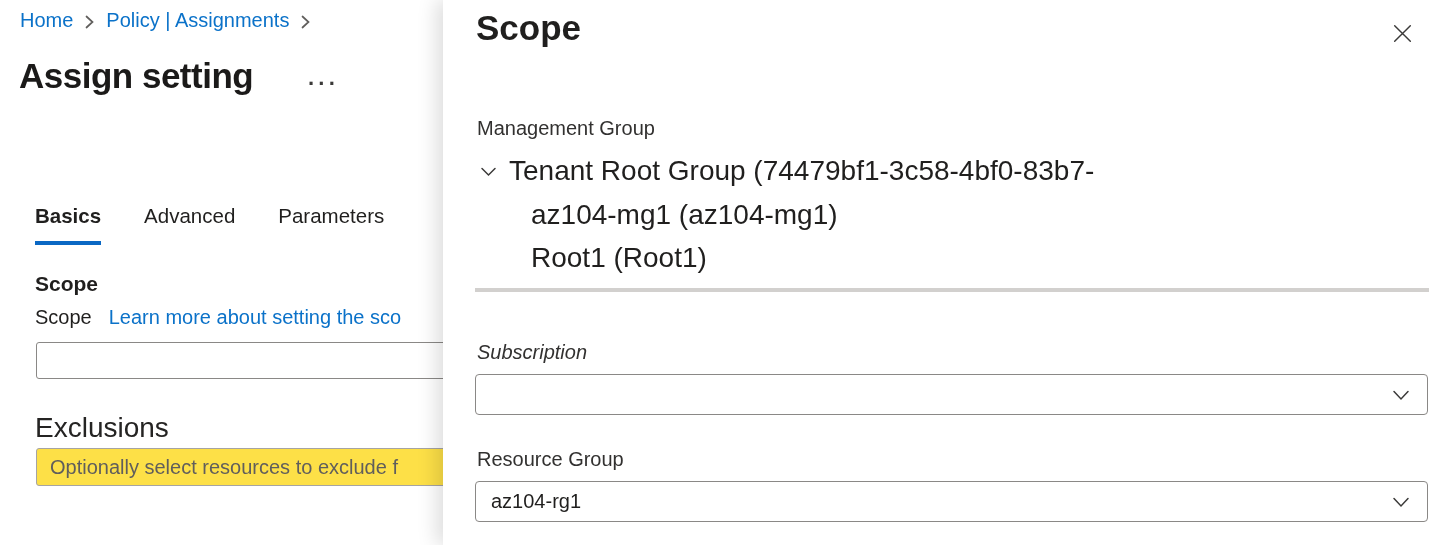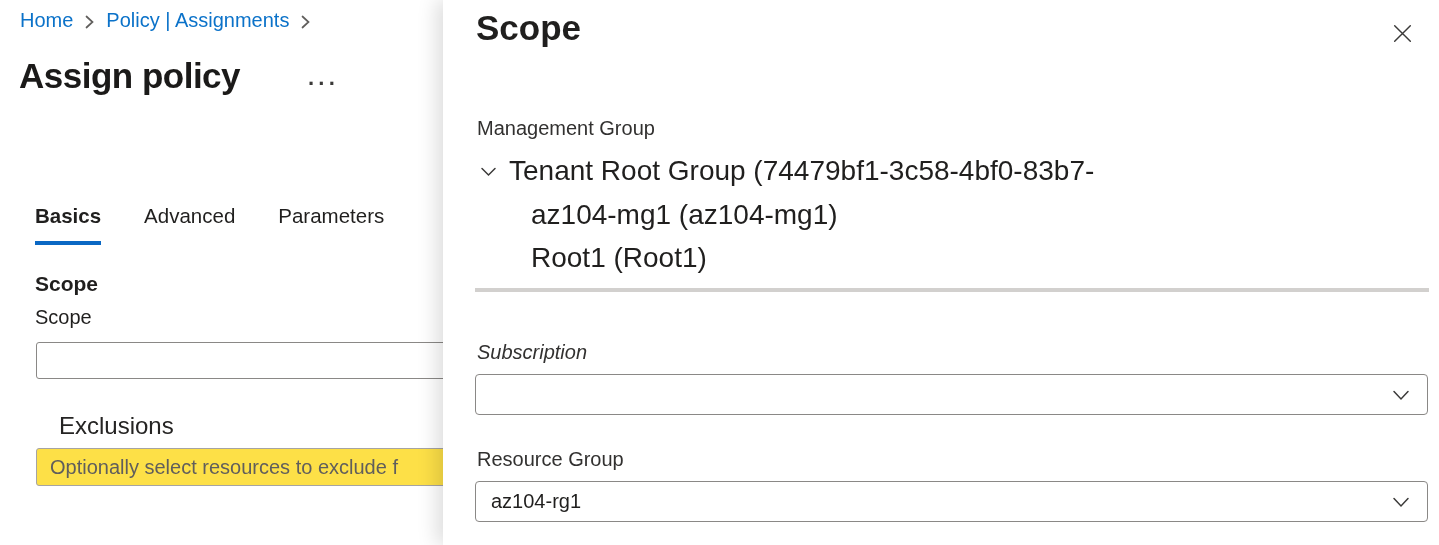--- a/index.html
+++ b/index.html
@@ -23,21 +23,21 @@
   .tab.active { font-weight:700; border-bottom:4px solid #0a68c4; }
   .scope-heading { position:absolute; left:35px; top:272px; font-size:21px; font-weight:700;
                    color:#201f1e; }
   .scope-row { position:absolute; left:35px; top:306px; display:flex; gap:17px; font-size:20px;
                white-space:nowrap; }
   .scope-row-label { color:#201f1e; }
   .scope-link { color:#0b72c9; text-decoration:none; cursor:pointer; }
   .scope-input { position:absolute; left:36px; top:342px; width:470px; height:37px;
                  border:1px solid #8a8886; border-radius:3px; background:#fff; font-size:20px;
                  padding:0 12px; color:#201f1e; }
-  .exclusions-label { position:absolute; left:35px; top:412px; font-size:24px; color:#252423;margin-left:24px; }
+  .exclusions-label { position:absolute; left:35px; top:412px; font-size:28px; color:#252423; }
   .exclusions-input { position:absolute; left:36px; top:448px; width:470px; height:38px;
                       border:1px solid #a6a4a2; border-radius:3px; background:#fde047;
                       font-size:20px; padding:0 13px; color:#605e5c;
                       font-family:"Liberation Sans", sans-serif; }
   .exclusions-input::placeholder { color:#605e5c; opacity:1; }
 
   
   .panel { position:absolute; left:443px; top:0; width:996px; height:545px; background:#fff;
            box-shadow:-7px 0 18px rgba(0,0,0,0.13); }
   .panel-title { position:absolute; left:33px; top:8px; font-size:35px; font-weight:600;
@@ -77,33 +77,34 @@
           </svg>
       </span>
       <a class="crumb-link">Policy | Assignments</a>
       <span class="crumb-sep icon">
         <svg width="11" height="16" viewBox="0 0 11 16">
             <path d="M2.5 2.5 L8.5 8 L2.5 13.5" fill="none" stroke="#605e5c" stroke-width="1.7" stroke-linecap="round"></path>
           </svg>
       </span>
     </nav>
 
-    <h1 class="page-title">Assign policy</h1>
+    <h1 class="page-title">Assign setting</h1>
     <button class="ellipsis-btn">···</button>
 
     <div class="tabs">
       <div class="tab active">Basics</div>
       <div class="tab">Advanced</div>
       <div class="tab">Parameters</div>
     </div>
 
     <div class="scope-heading">Scope</div>
 
     <div class="scope-row">
       <span class="scope-row-label">Scope</span>
+      <a class="scope-link">Learn more about setting the sco</a>
     </div>
 
     <input class="scope-input" type="text" value="" style="">
 
     <div class="exclusions-label">Exclusions</div>
     <input class="exclusions-input" type="text" placeholder="Optionally select resources to exclude f" style="">
   </div>
 
   <aside class="panel">
 

